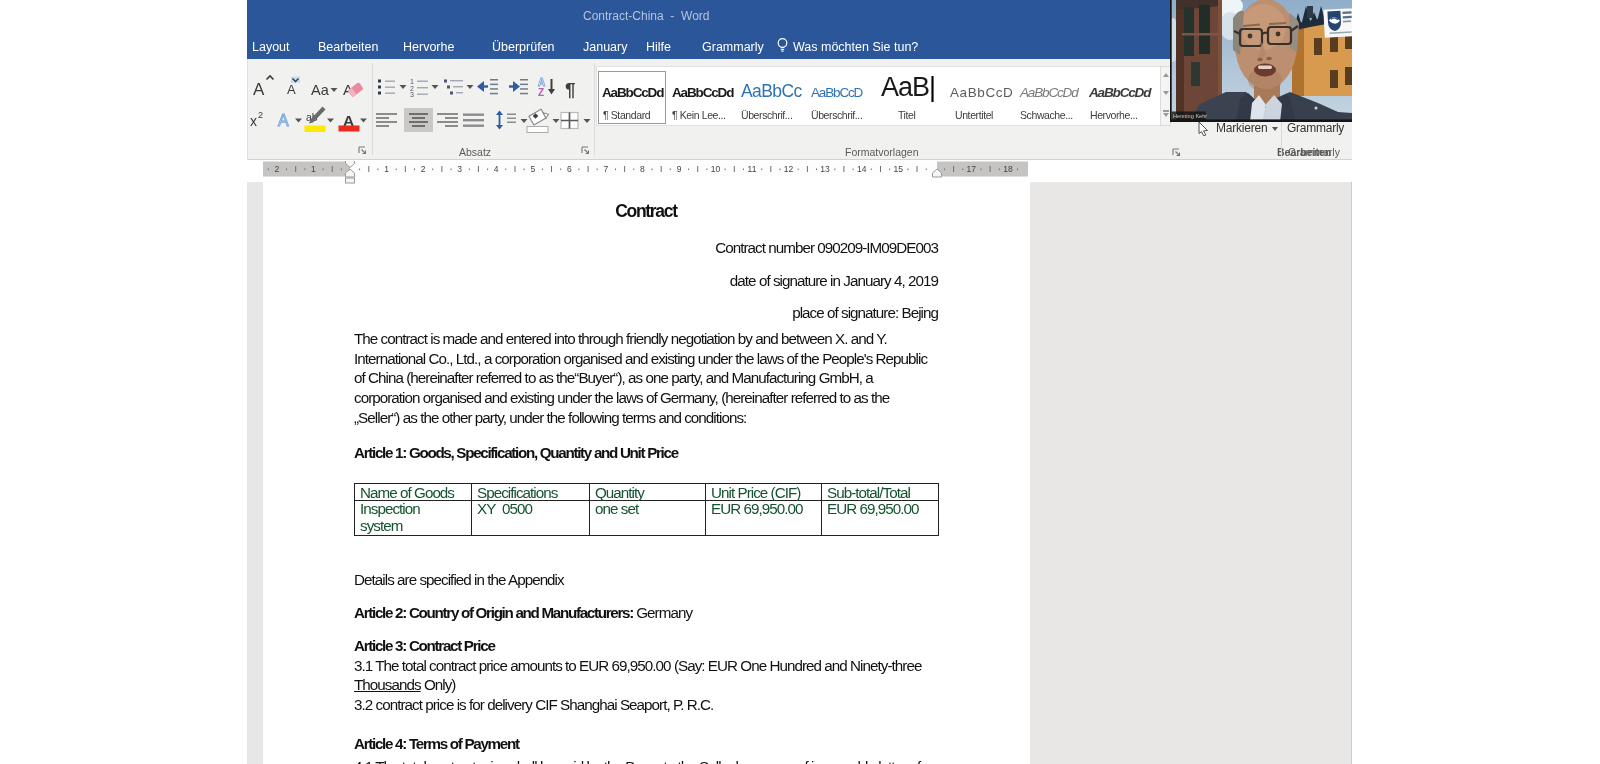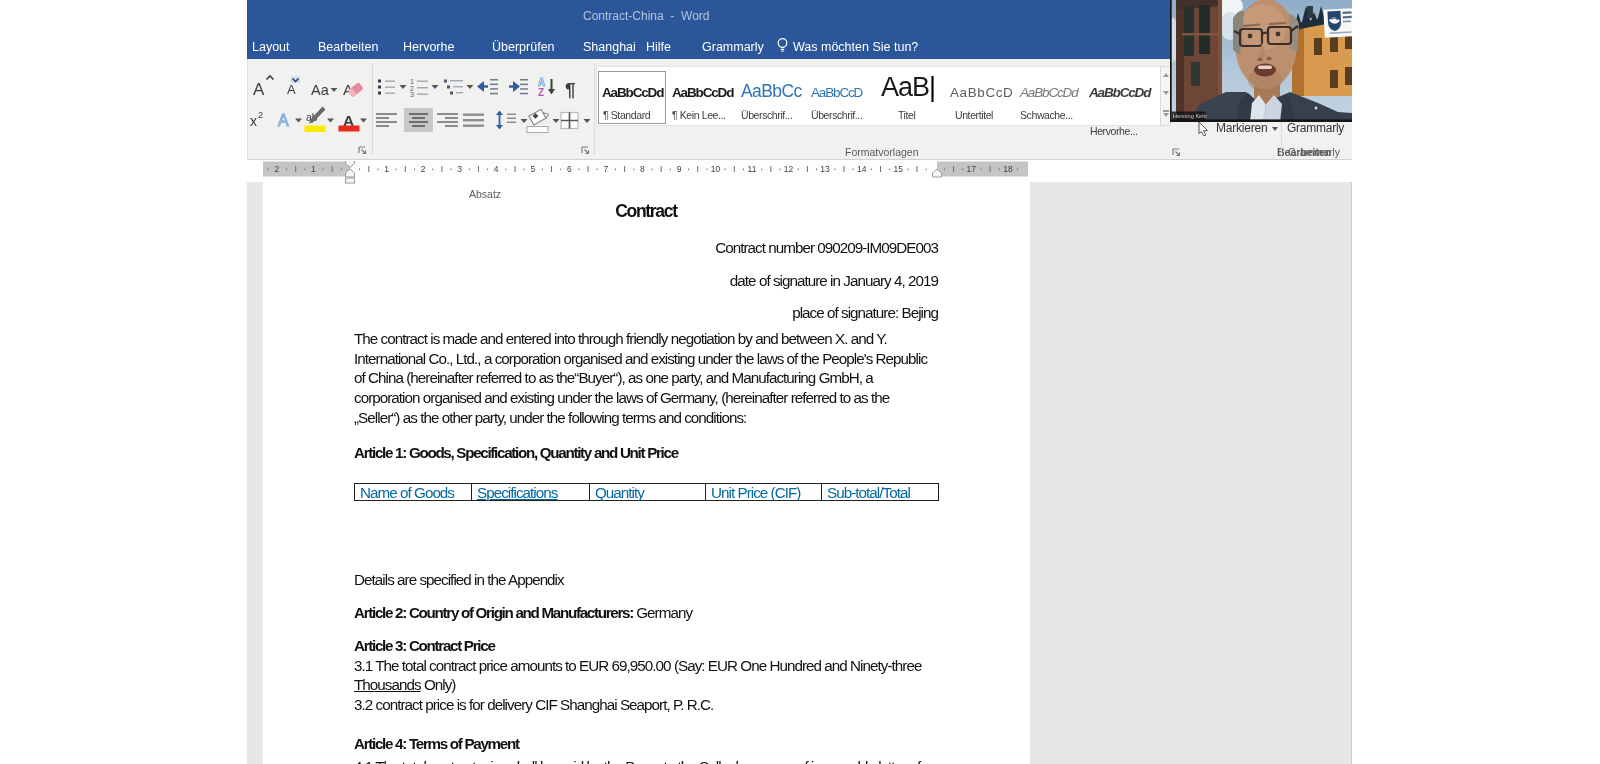--- a/index.html
+++ b/index.html
@@ -20,40 +20,40 @@
   .grouplabel { position:absolute; top:146px; color:#5b5b5b; font-size:10.5px; }
   .vsep { position:absolute; top:63px; width:1px; height:92px; background:#dcdad8; }
   .stysamp { font-size:13.5px; letter-spacing:-1.15px; color:#1a1a1a; }
   .stylab { font-size:10.5px; color:#3c3c3c; letter-spacing:-0.4px; }
   
   .doc { position:absolute; color:#111; font-size:15.2px; letter-spacing:-0.95px; white-space:pre; }
   .docb { font-weight:bold; letter-spacing:-1.3px; }
   .docr { text-align:right; width:584px; left:354px; }
   
   #ctable { position:absolute; left:354px; top:483px; border-collapse:collapse; }
-  #ctable td { border:1.4px solid #222; font-size:15.2px; letter-spacing:-0.95px; color:#0369a1;
+  #ctable td { border:1.4px solid #222; font-size:15.2px; letter-spacing:-0.95px; color:#14532d;
                padding:0 0 0 5px; vertical-align:top; white-space:pre; line-height:18px; }
   #ctable tr.hrow td { line-height:13.8px; padding-top:1.8px; }
   #ctable tr.trow td { line-height:16.9px; padding-top:0.5px; }
 </style>
 </head>
 <body>
 <div class="abs" id="titlebar"></div>
 <div class="abs" id="menubar"></div>
 <div class="abs" id="ribbon"></div>
 <div class="abs" id="rulerrow"></div>
 <div class="abs" id="docarea"></div>
 <div class="abs" id="page"></div>
 
 <div class="abs title-txt" style="left:583px; top:9px;">Contract-China&nbsp;&nbsp;-&nbsp;&nbsp;Word</div>
 <div class="menu-item" style="left:252px;">Layout</div>
 <div class="menu-item" style="left:318px;">Bearbeiten</div>
 <div class="menu-item" style="left:403px;">Hervorhe</div>
 <div class="menu-item" style="left:492px;">Überprüfen</div>
-<div class="menu-item" style="left:583px;">Shanghai</div>
+<div class="menu-item" style="left:583px;">January</div>
 <div class="menu-item" style="left:646px;">Hilfe</div>
 <div class="menu-item" style="left:702px;">Grammarly</div>
 <svg class="abs" style="left:775px; top:37px;" width="15" height="17" xmlns="http://www.w3.org/2000/svg">
     <g stroke="#fff" fill="none" stroke-width="1.2">
       <circle cx="7.5" cy="6" r="4.3"></circle>
       <path d="M5.8 10.5 L9.2 10.5 M5.8 12.3 L9.2 12.3 M6.4 14.1 L8.6 14.1"></path>
     </g>
   </svg>
 <div class="menu-item" style="left:793px;">Was möchten Sie tun?</div>
 
@@ -196,30 +196,30 @@
 <div class="abs stylab" style="left:741px; top:109px;">Überschrif...</div>
 <div class="abs stysamp" style="left:811px; top:85px; color:#2e74b5;">AaBbCcD</div>
 <div class="abs stylab" style="left:811px; top:109px;">Überschrif...</div>
 <div class="abs stysamp" style="left:881px; top:72px; font-size:27px; letter-spacing:-1px; color:#1a1a1a;">AaB<span style="font-weight:normal; color:#000;">|</span></div>
 <div class="abs stylab" style="left:898px; top:109px;">Titel</div>
 <div class="abs stysamp" style="left:950px; top:85px; color:#5c5c5c; letter-spacing:0.6px;">AaBbCcD</div>
 <div class="abs stylab" style="left:955px; top:109px;text-align:right;">Untertitel</div>
 <div class="abs stysamp" style="left:1020px; top:85px; color:#7a7a7a; font-style:italic;">AaBbCcDd</div>
 <div class="abs stylab" style="left:1020px; top:109px;">Schwache...</div>
 <div class="abs stysamp" style="left:1089px; top:85px; color:#3b3b3b; font-style:italic; font-weight:bold;">AaBbCcDd</div>
-<div class="abs stylab" style="left:1090px; top:109px;margin-top:16px;">Hervorhe...</div>
+<div class="abs stylab" style="left:1090px; top:109px;">Hervorhe...</div>
 
 <svg class="abs" style="left:1197px; top:121px;" width="13" height="15" xmlns="http://www.w3.org/2000/svg">
     <path d="M2 1 L10.5 9.5 L6.5 9.8 L8.8 14 L6.6 14.8 L4.5 10.6 L2 12.6 Z" fill="#fdfdfd" stroke="#555" stroke-width="1"></path>
   </svg>
 <div class="abs" style="left:1216px; top:121px; font-size:12px; letter-spacing:-0.2px; color:#333;">Markieren</div>
 <div class="abs" style="left:1272px; top:127px; width:0; height:0; border-left:3.5px solid transparent; border-right:3.5px solid transparent; border-top:4px solid #555;"></div>
 <div class="abs" style="left:1287px; top:121px; font-size:12px; letter-spacing:-0.25px; color:#333;">Grammarly</div>
 
-<div class="grouplabel" style="left:469px;margin-top:42px;">Absatz</div>
+<div class="grouplabel" style="left:459px;">Absatz</div>
 <div class="grouplabel" style="left:845px;">Formatvorlagen</div>
 <div class="grouplabel" style="left:1277px;font-weight:bold;">Bearbeiten</div>
 <div class="grouplabel" style="left:1288px;">Grammarly</div>
 <div class="vsep" style="left:372px;"></div>
 <div class="vsep" style="left:594px;"></div>
 <div class="vsep" style="left:1281px; top:120px; height:38px;"></div>
 
 <svg class="abs" style="left:247px; top:161px;" width="793" height="23" xmlns="http://www.w3.org/2000/svg">
     <rect x="16" y="0.5" width="765" height="15" fill="#fdfdfd"></rect>
     <rect x="16" y="0.5" width="87" height="15" fill="#c5c4c2"></rect>
@@ -319,24 +319,32 @@
 <div class="doc" style="left:354px; top:350px;">International Co., Ltd., a corporation organised and existing under the laws of the People's Republic</div>
 <div class="doc" style="left:354px; top:369px;">of China (hereinafter referred to as the“Buyer“), as one party, and Manufacturing GmbH, a</div>
 <div class="doc" style="left:354px; top:389px;">corporation organised and existing under the laws of Germany, (hereinafter referred to as the</div>
 <div class="doc" style="left:354px; top:409px;">„Seller“) as the other party, under the following terms and conditions:</div>
 <div class="doc docb" style="left:354px; top:444px;">Article 1: Goods, Specification, Quantity and Unit Price</div>
 
 <table id="ctable">
   <tbody>
       <tr class="hrow">
     <td style="width:117px;">Name of Goods</td>
-    <td style="width:118px;text-decoration:underline;">Specifications</td>
+    <td style="width:118px;">Specifications</td>
     <td style="width:116px;">Quantity</td>
     <td style="width:116px;">Unit Price (CIF)</td>
     <td style="width:117px;">Sub-total/Total</td>
+  </tr>
+  <tr class="trow">
+    <td>Inspection
+system</td>
+    <td>XY&nbsp;&nbsp;0500</td>
+    <td>one set</td>
+    <td>EUR 69,950.00</td>
+    <td>EUR 69,950.00</td>
   </tr>
 </tbody>
   </table>
 
 <div class="doc" style="left:354px; top:571px;">Details are specified in the Appendix</div>
 <div class="doc" style="left:354px; top:604px;"><span class="docb">Article 2: Country of Origin and Manufacturers:</span> Germany</div>
 <div class="doc docb" style="left:354px; top:637px;">Article 3: Contract Price</div>
 <div class="doc" style="left:354px; top:657px;">3.1 The total contract price amounts to EUR 69,950.00 (Say: EUR One Hundred and Ninety-three</div>
 <div class="doc" style="left:354px; top:676px;"><span style="text-decoration:underline;">Thousands</span> Only)</div>
 <div class="doc" style="left:354px; top:696px;">3.2 contract price is for delivery CIF Shanghai Seaport, P. R.C.</div>

